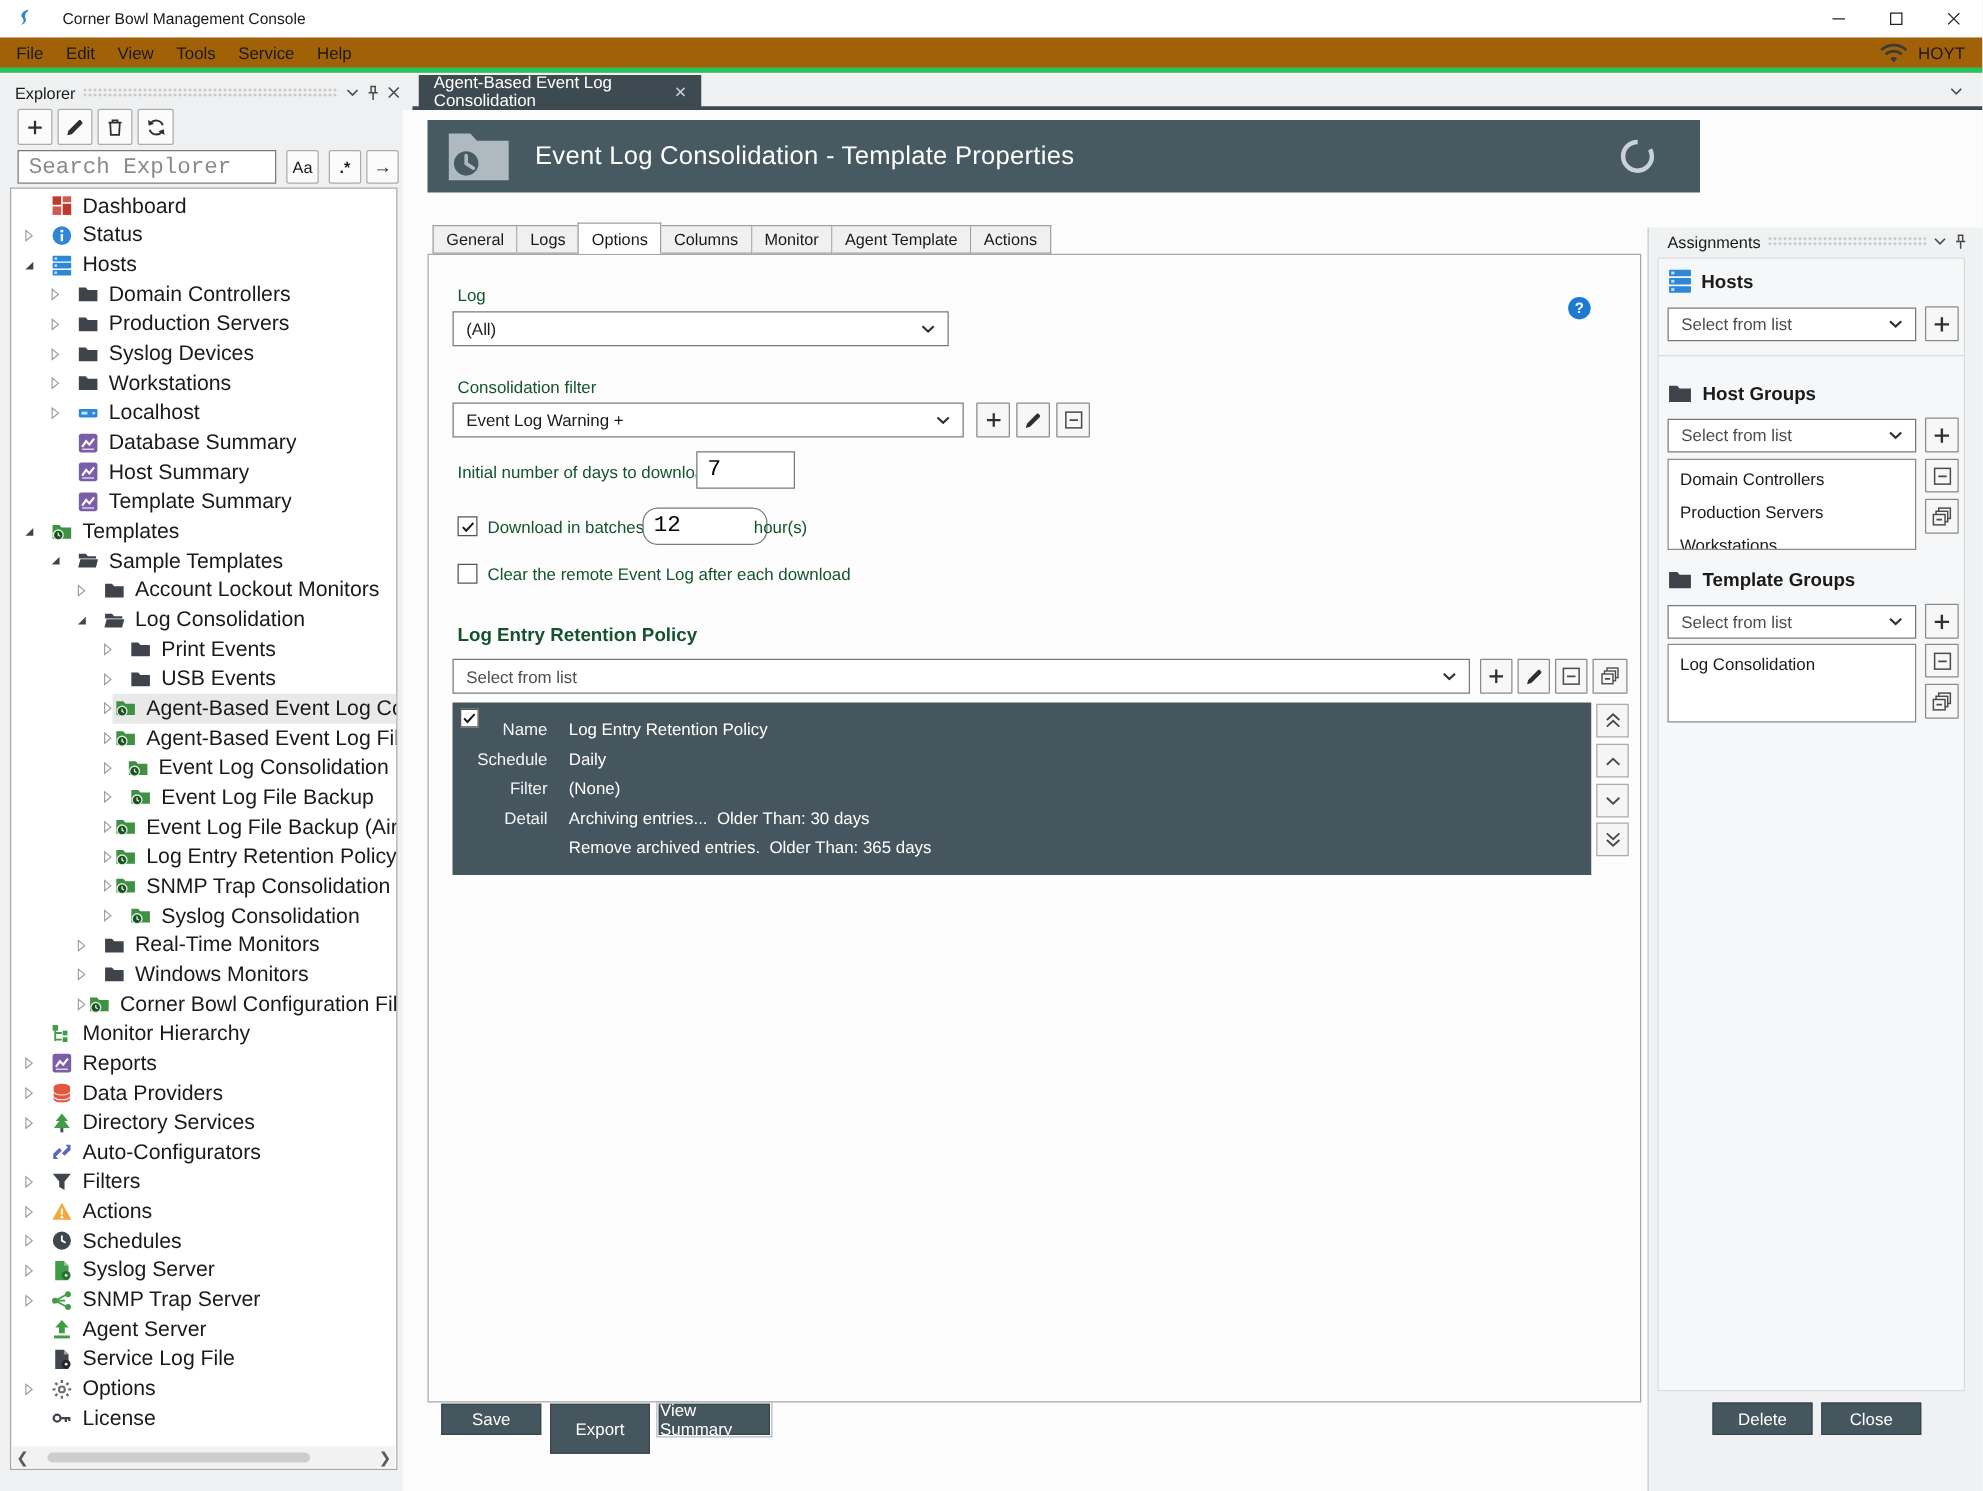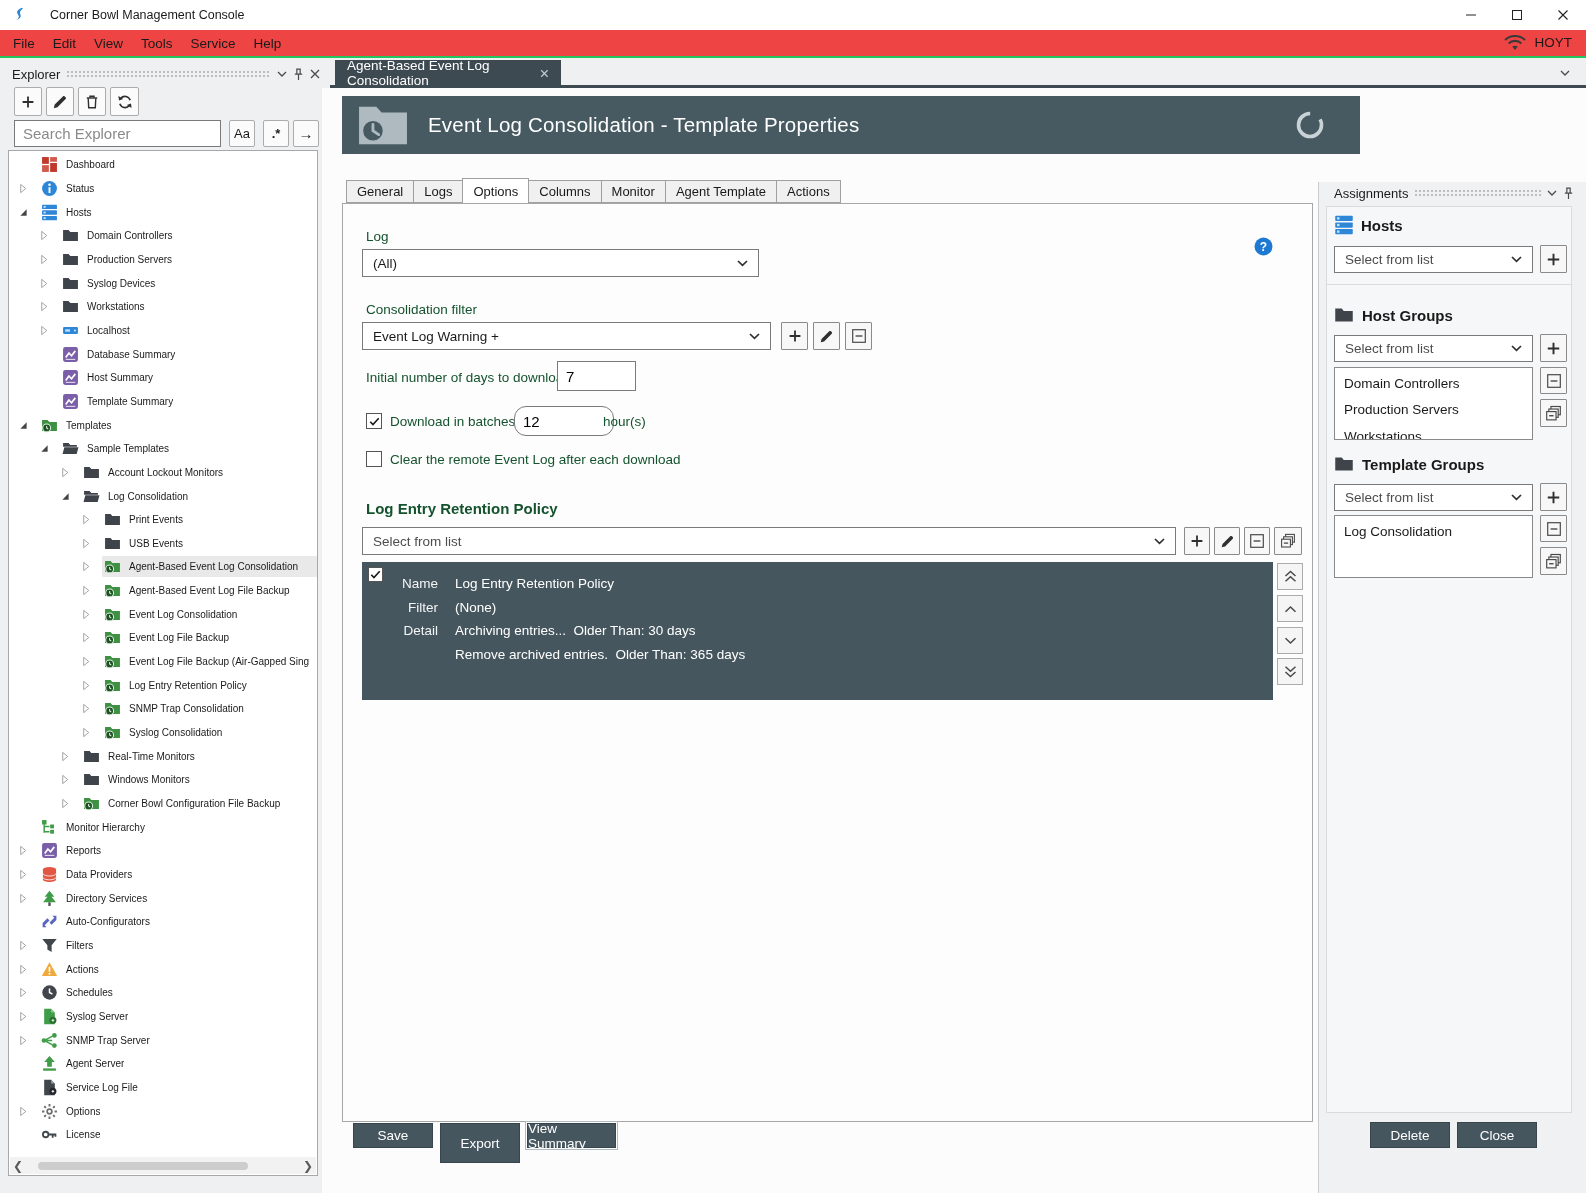--- a/index.html
+++ b/index.html
@@ -10,32 +10,32 @@
   }
   .abs{position:absolute;box-sizing:border-box}
   .flex{display:flex;align-items:center}
   .icon{display:inline-flex;line-height:0}
   .icon svg{width:100%;height:100%}
 
   
   .titlebar{background:#FFFFFF;display:flex;align-items:center}
   .titlebar .title{font-size:12.5px;margin-left:8px}
   .win-btn{width:46px;height:30px;display:flex;align-items:center;justify-content:center}
-  .menubar{background:#ef4444;border-bottom:2px solid #22c55e;display:flex;align-items:flex-end}
+  .menubar{background:#a16207;border-bottom:4px solid #22c55e;display:flex;align-items:center}
   .menu-item{padding:5px 9px;font-size:13.5px}
   .userbox{position:absolute;right:14px;top:3px;display:flex;align-items:center;gap:7px;font-size:13.5px}
 
   
   .pane-header{display:flex;align-items:center;gap:6px;font-size:13px}
   .dots{flex:1;height:8px;background-image:radial-gradient(#BDBDBD 0.9px,transparent 1px);background-size:4px 4px}
   .tool-btn{background:#FBFBFB;border:1px solid #ACACAC;border-radius:2px;display:flex;align-items:center;justify-content:center}
-  .tbox{border:1px solid #7A7A7A;background:#fff;font-family:Liberation Sans, sans-serif;font-size:15px;padding:0 0 0 8px;box-sizing:border-box}
+  .tbox{border:1px solid #7A7A7A;background:#fff;font-family:Liberation Mono, monospace;font-size:18px;padding:0 0 0 8px;box-sizing:border-box}
   .tbox::placeholder{color:#8A8A8A}
   .tree-box{background:#fff;border:1px solid #A8A8A8;overflow:hidden}
-  .tree-row{display:flex;align-items:center;height:23.66px;white-space:nowrap;font-size:10px}
+  .tree-row{display:flex;align-items:center;height:23.66px;white-space:nowrap;font-size:17px}
   .tree-arrow{width:20px;display:inline-flex;justify-content:flex-start;align-items:center}
   .tree-arrow .icon{width:8px;height:11px}
   .tree-arrow .icon.exp{width:9px;height:9px}
   .tree-content{display:flex;align-items:center;gap:8px;padding:2px 6px 2px 2px;border-radius:1px}
   .tree-row.selected .tree-content{background:#E9E9E9;flex:1}
   .tree-ico{width:17px;height:17px;flex:0 0 17px}
   .tree-label{overflow:hidden;text-overflow:clip}
 
   
   .doc-bg{background:#FCFCFD}
@@ -1166,20 +1166,24 @@
       <span class="icon">
         <svg viewBox="0 0 12 10">
           <path d="M1.3 5.2l3 3.2L10.7 1.4" fill="none" stroke="#1A1A1A" stroke-width="1.8"></path>
         </svg>
       </span>
     </span>
   <div id="retention-rows" style="padding-top:10px">
       <div class="dp-row">
         <span class="dp-label">Name</span>
         <span class="dp-value">Log Entry Retention Policy</span>
+      </div>
+      <div class="dp-row">
+        <span class="dp-label">Schedule</span>
+        <span class="dp-value">Daily</span>
       </div>
       <div class="dp-row">
         <span class="dp-label">Filter</span>
         <span class="dp-value">(None)</span>
       </div>
       <div class="dp-row">
         <span class="dp-label">Detail</span>
         <span class="dp-value">Archiving entries...  Older Than: 30 days</span>
       </div>
       <div class="dp-row">

